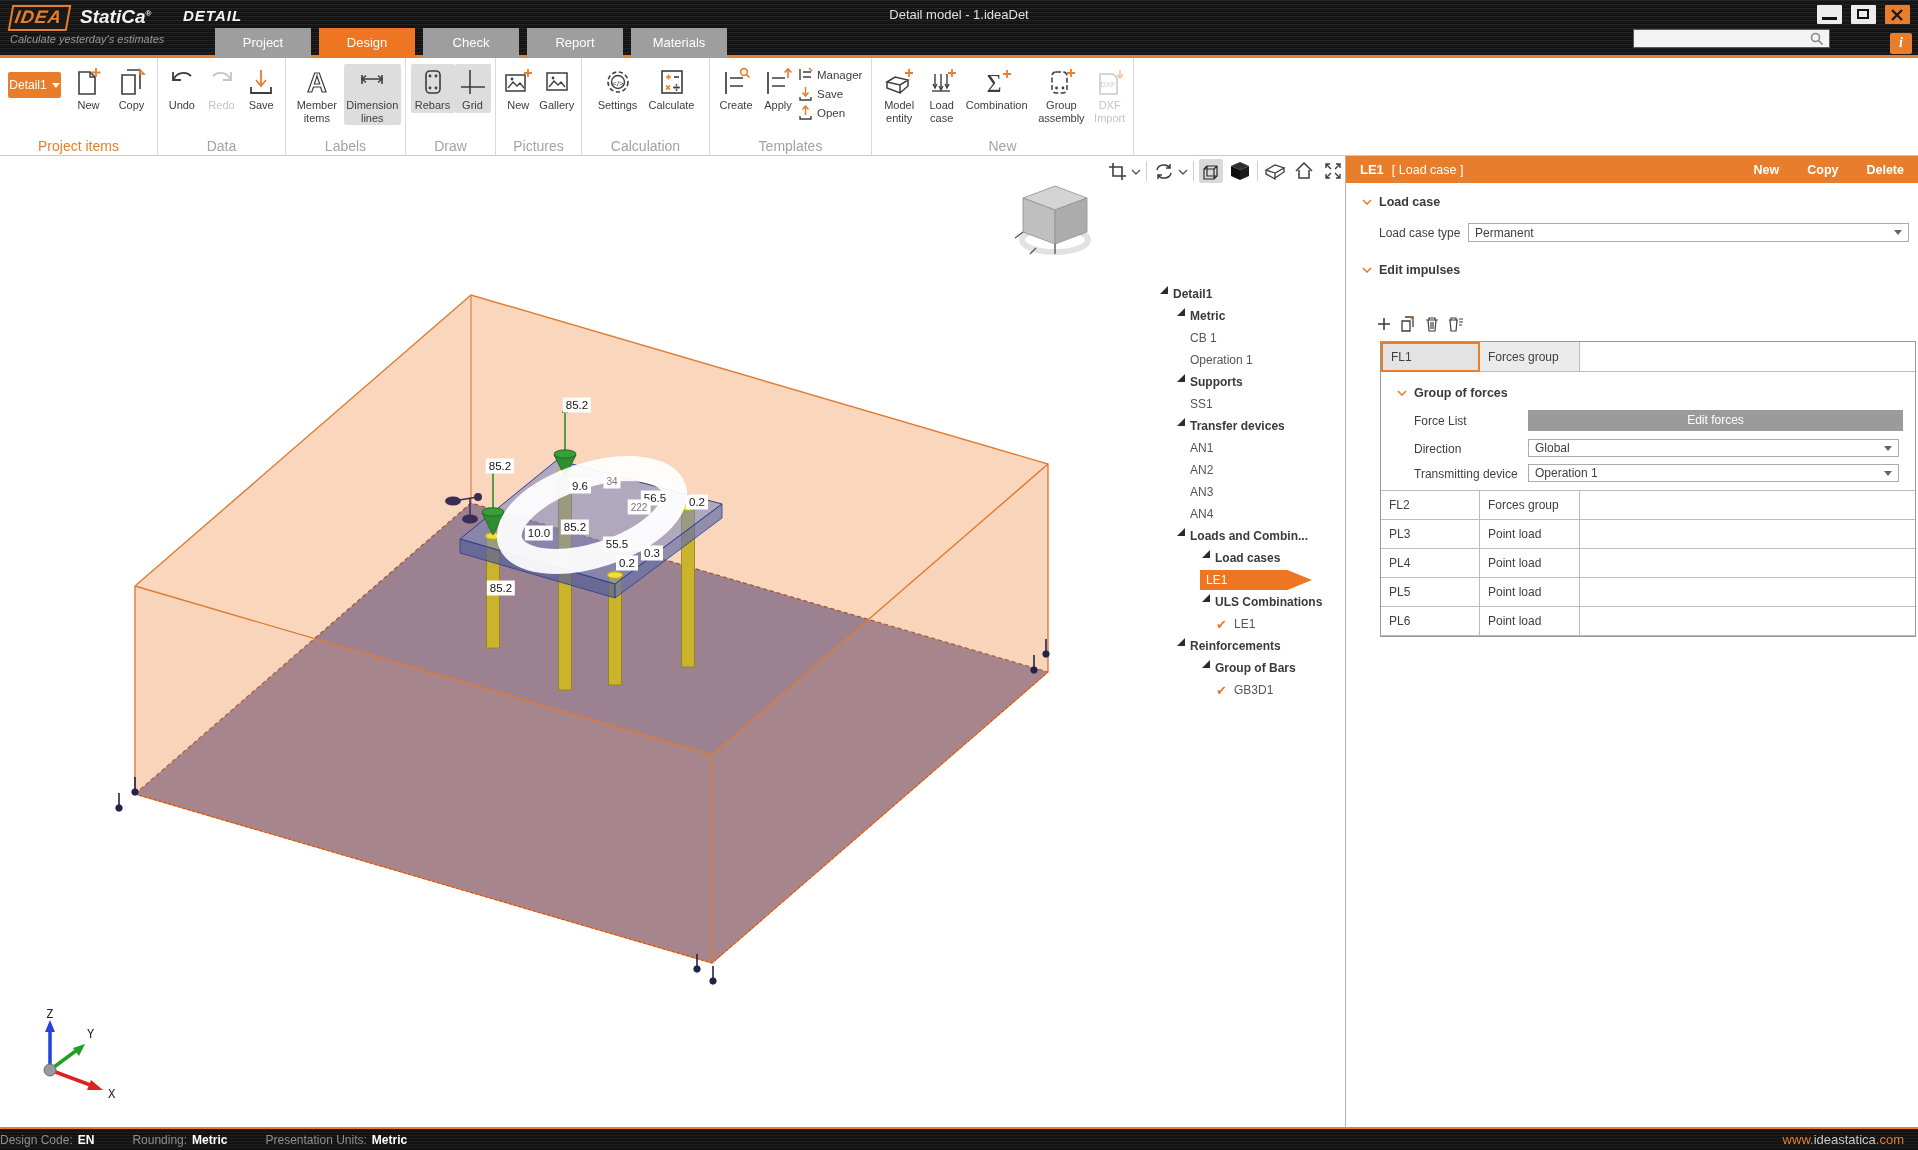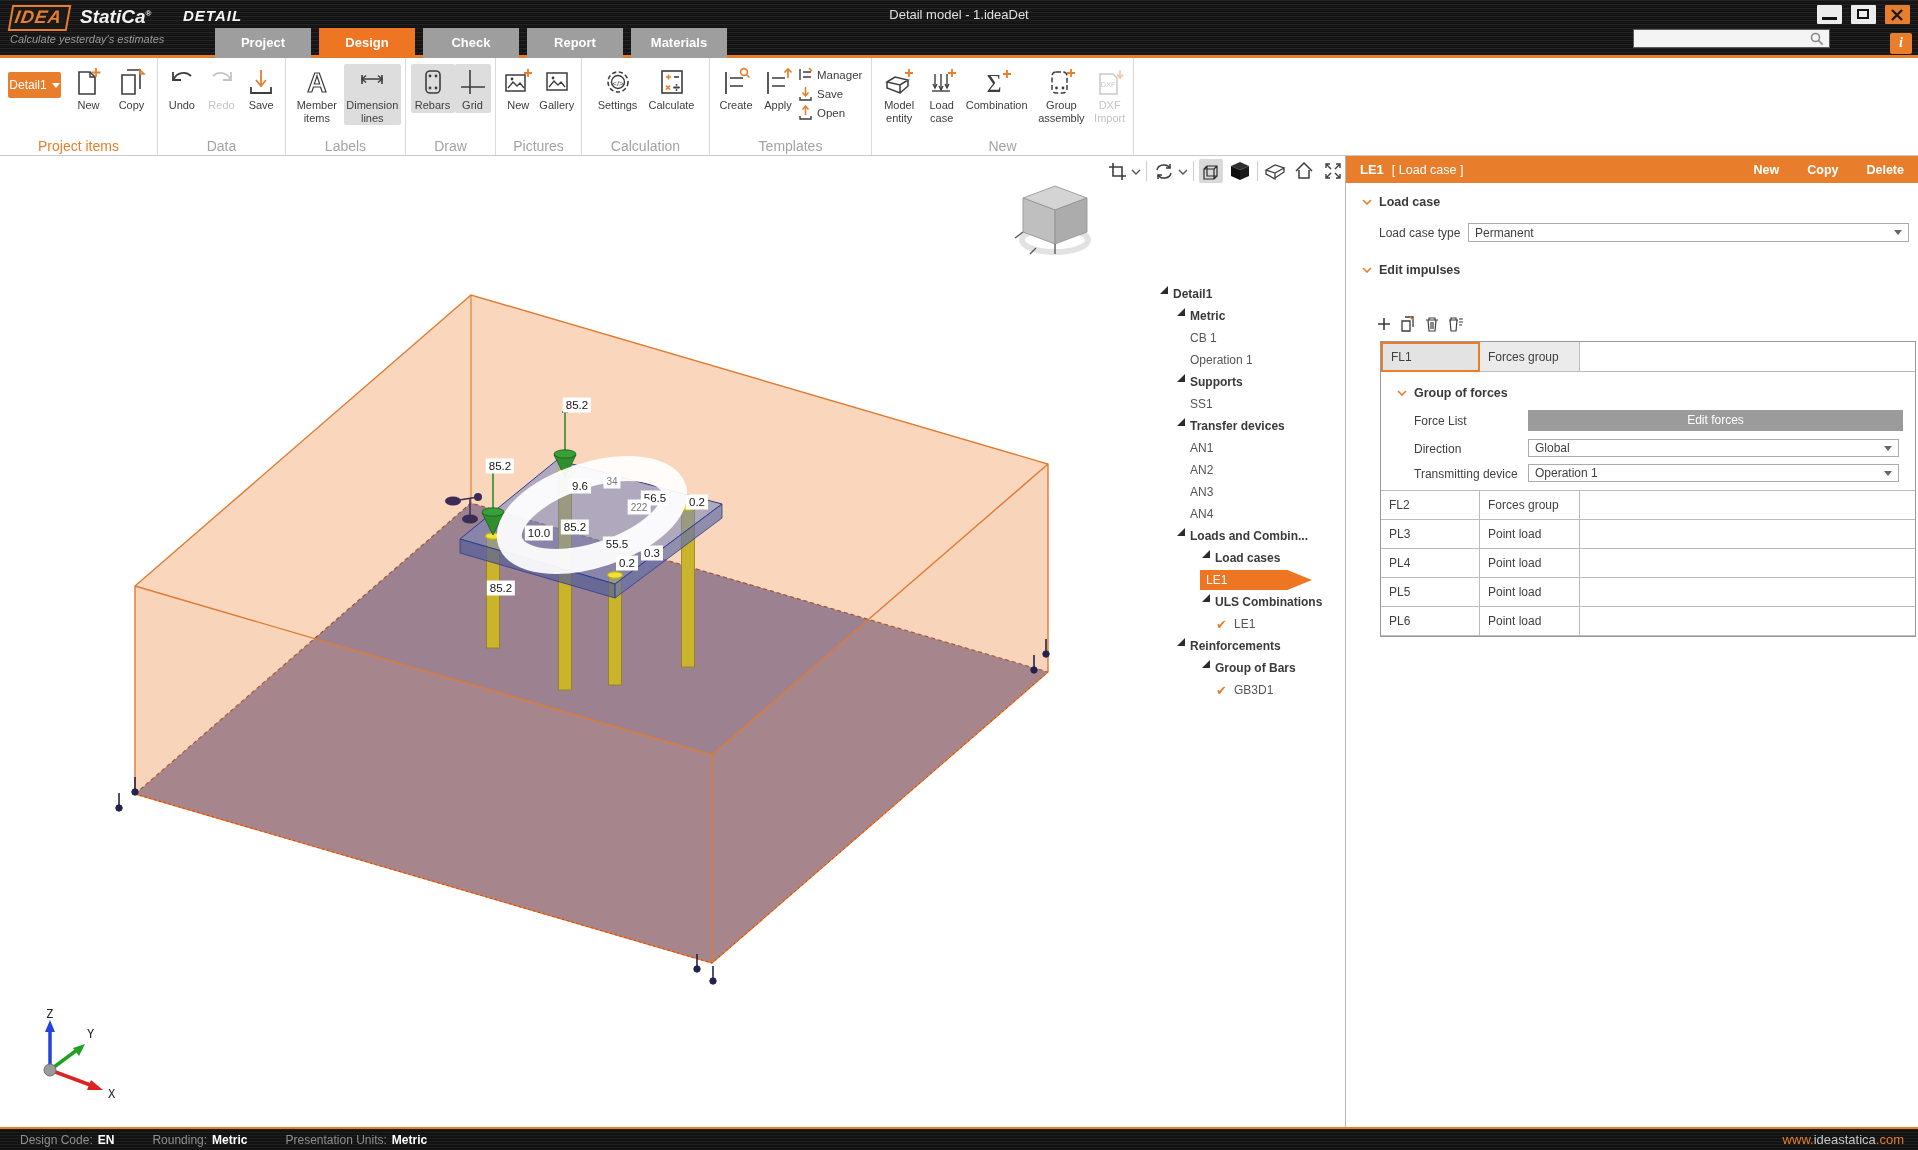--- a/index.html
+++ b/index.html
@@ -23,21 +23,21 @@
   .winbtn .dash { position:absolute; left:5px; right:5px; bottom:4px; height:3px; background:#111; }
   .winbtn .box { position:absolute; left:6px; top:4px; width:12px; height:10px; border:2px solid #111; }
   .winbtn svg { position:absolute; left:4px; top:2px; }
   #info-btn { position:absolute; right:6px; top:33px; width:22px; height:21px; background:#E87E2B; border-radius:2px;
     color:#fff; font-weight:bold; font-size:14px; font-family:"Liberation Serif", serif; font-style:italic;
     text-align:center; line-height:20px; z-index:40; cursor:pointer; }
   #search-box { position:absolute; right:88px; top:29px; width:197px; height:19px; background:#F4F4F4;
     border:1px solid #5a5a5a; display:flex; align-items:center; z-index:40; }
   #search-box input { flex:1; border:none; outline:none; background:transparent; font-size:12px; padding:0 4px; }
   #tabs { position:absolute; left:215px; bottom:-3px; display:flex; gap:8px; z-index:45; }
-  .tab { width:96px; height:30px; background:#9E9E9E; color:#fff; font-weight:bold; font-size:13px;
+  .tab { width:96px; height:30px; background:#9E9E9E; color:#fff; font-weight:normal; font-size:13px;
     text-align:center; line-height:30px; cursor:pointer; }
   .tab.active { background:#EE7623; }
 
   
   #ribbon { position:absolute; top:55px; left:0; width:1918px; height:101px; background:#fff;
     border-top:3px solid #E87E2B; border-bottom:1px solid #C9C9C9; display:flex; z-index:20; }
   .grp { height:100%; border-right:1px solid #DADADA; display:flex; flex-direction:column; padding-top:4px; }
   .grp-body { flex:1; display:flex; align-items:flex-start; padding:2px 4px 0 4px; }
   .grp-label { height:17px; text-align:center; font-size:14px; color:#A3A3A3; }
   .grp-label.on { color:#E87E2B; }
@@ -112,21 +112,21 @@
   .irow.sel .c-name { background:#E3E3E3; border:2px solid #E87E2B; }
   .irow.sel .c-type { background:#EBEBEB; }
   #detail-block { position:relative; height:119px; border-bottom:1px solid #BCBCBC; }
   #edit-forces { position:absolute; left:147px; top:38px; width:375px; height:21px; background:#9B9B9B; color:#fff;
     text-align:center; line-height:21px; cursor:pointer; }
   .db-combo { left:147px; width:371px; height:18px; }
   .irow .rowname { color:#3f3f3f; }
 
   
   #statusbar { position:absolute; top:1127px; left:0; width:1918px; height:23px; background:#121212;
-    border-top:2px solid #E87E2B; display:flex; align-items:center; padding-left:20px; font-size:12px; color:#8f8f8f;
+    border-top:2px solid #E87E2B; display:flex; align-items:center; font-size:12px; color:#8f8f8f;
     background-image:repeating-linear-gradient(180deg, rgba(255,255,255,.05) 0 1px, rgba(0,0,0,0) 1px 3px); }
   #statusbar b { color:#fff; font-weight:bold; margin-left:5px; }
   .st-item { display:flex; margin-right:38px; }
   #website { margin-left:auto; margin-right:14px; font-size:13px; }
   #website .o { color:#E87E2B; } #website .g { color:#C8C8C8; }
 </style>
 </head>
 <body>
 
 <div id="titlebar">

